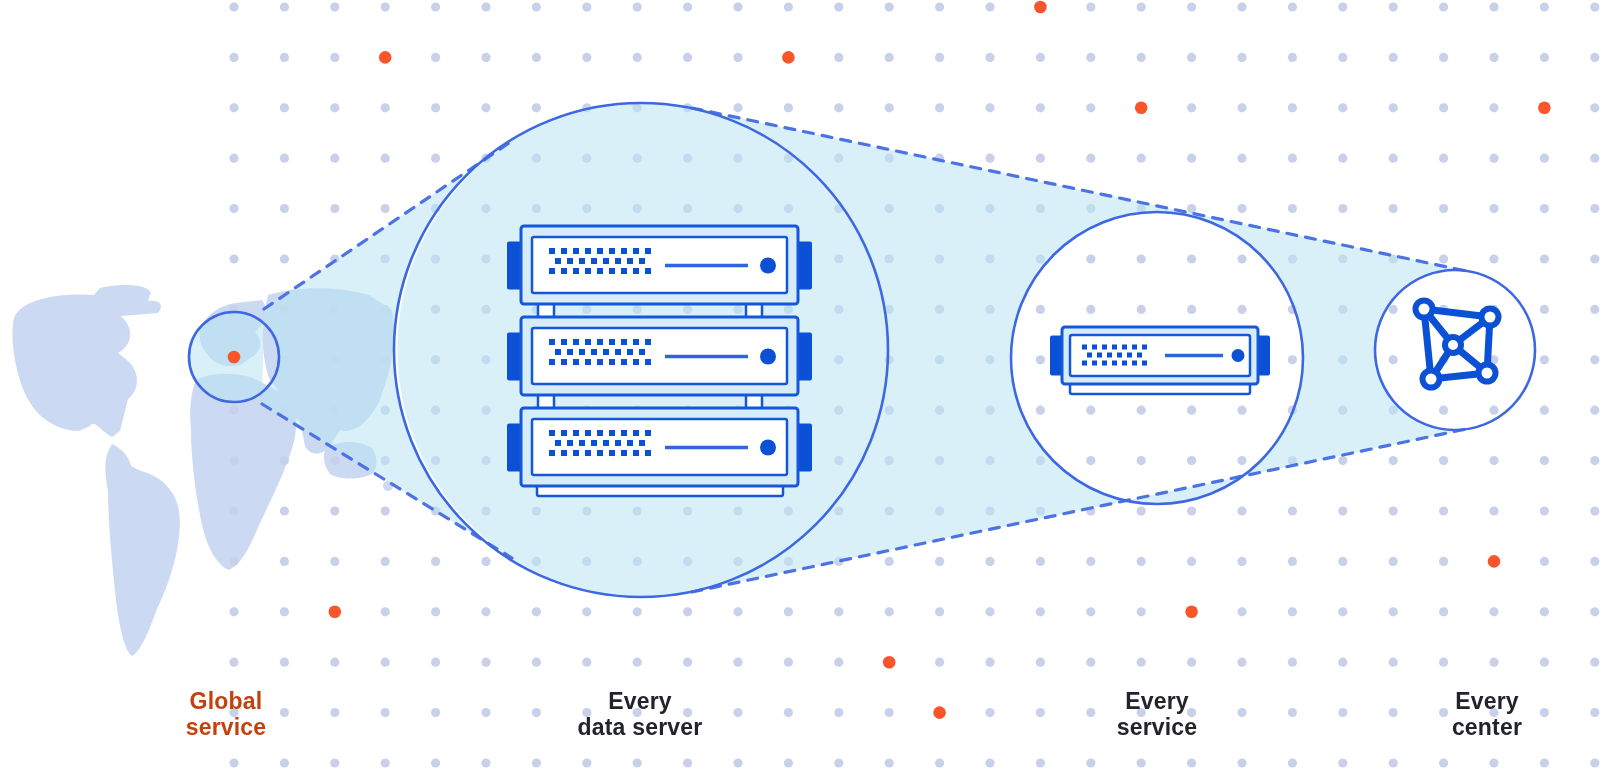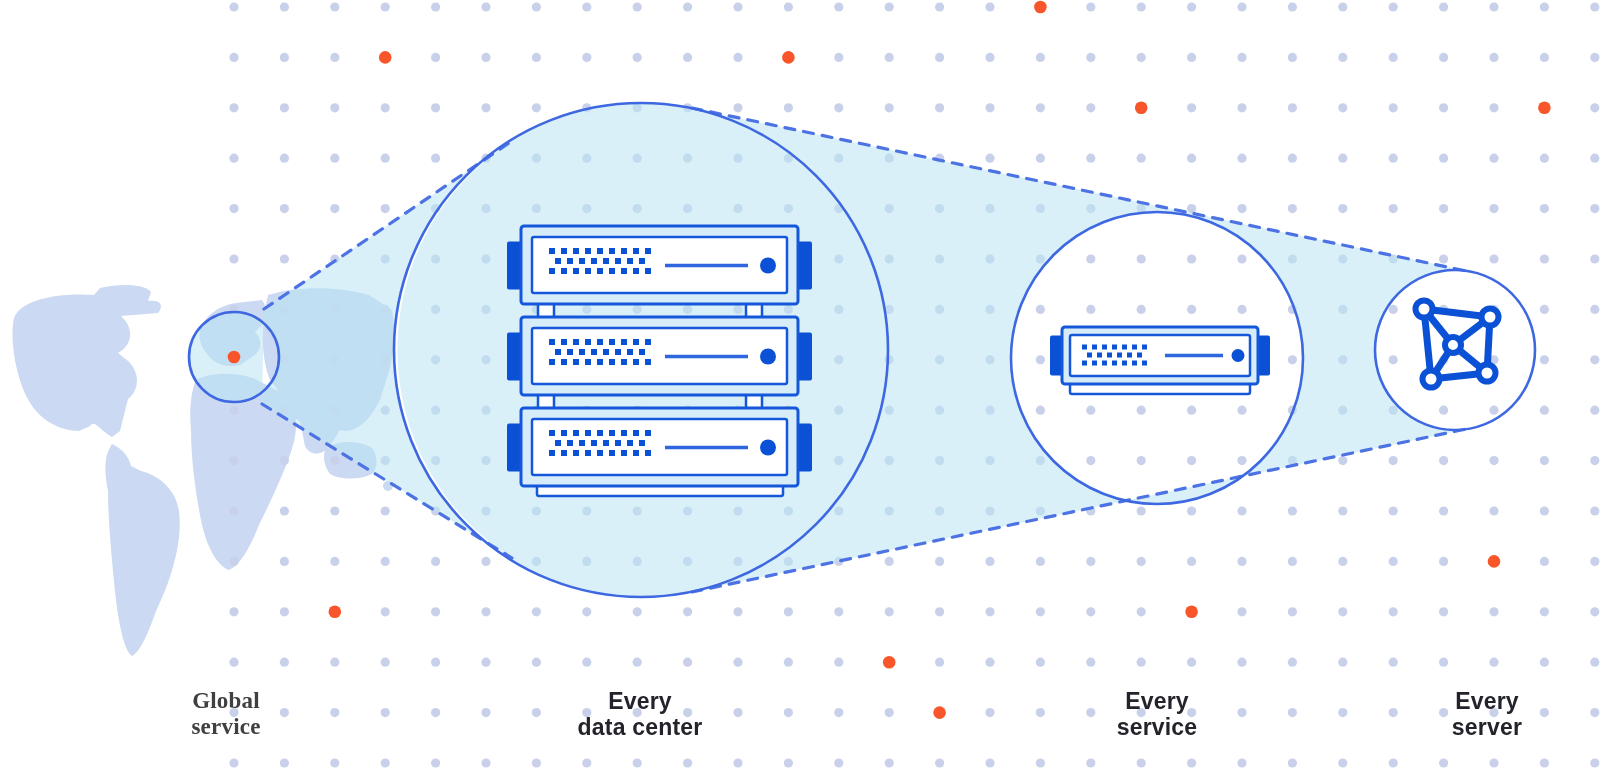--- a/index.html
+++ b/index.html
@@ -666,29 +666,29 @@
         <circle cx="1141.1999999999998" cy="107.8" r="6.3" fill="#f8562a"></circle>
         <circle cx="1544.3999999999999" cy="107.8" r="6.3" fill="#f8562a"></circle>
         <circle cx="1494" cy="561.4" r="6.3" fill="#f8562a"></circle>
         <circle cx="334.8" cy="611.8" r="6.3" fill="#f8562a"></circle>
         <circle cx="1191.6" cy="611.8" r="6.3" fill="#f8562a"></circle>
         <circle cx="889.1999999999999" cy="662.1999999999999" r="6.3" fill="#f8562a"></circle>
         <circle cx="939.6" cy="712.6" r="6.3" fill="#f8562a"></circle>
       </g>
 </svg>
 
-  <div class="caption" style="left: 226px; top: 688px; color: #404040; font-family: Liberation Serif, serif;">
+  <div class="caption" style="left: 226px; top: 688px; color: #c2410c;">
     <div>Global</div>
     <div>service</div>
   </div>
   <div class="caption" style="left: 640px; top: 688px; color: rgb(35, 36, 43);">
     <div>Every</div>
-    <div>data center</div>
+    <div>data server</div>
   </div>
   <div class="caption" style="left: 1157px; top: 688px; color: rgb(35, 36, 43);">
     <div>Every</div>
     <div>service</div>
   </div>
   <div class="caption" style="left: 1487px; top: 688px; color: rgb(35, 36, 43);">
     <div>Every</div>
-    <div>server</div>
+    <div>center</div>
   </div>
 </div>
 
 </body></html>

